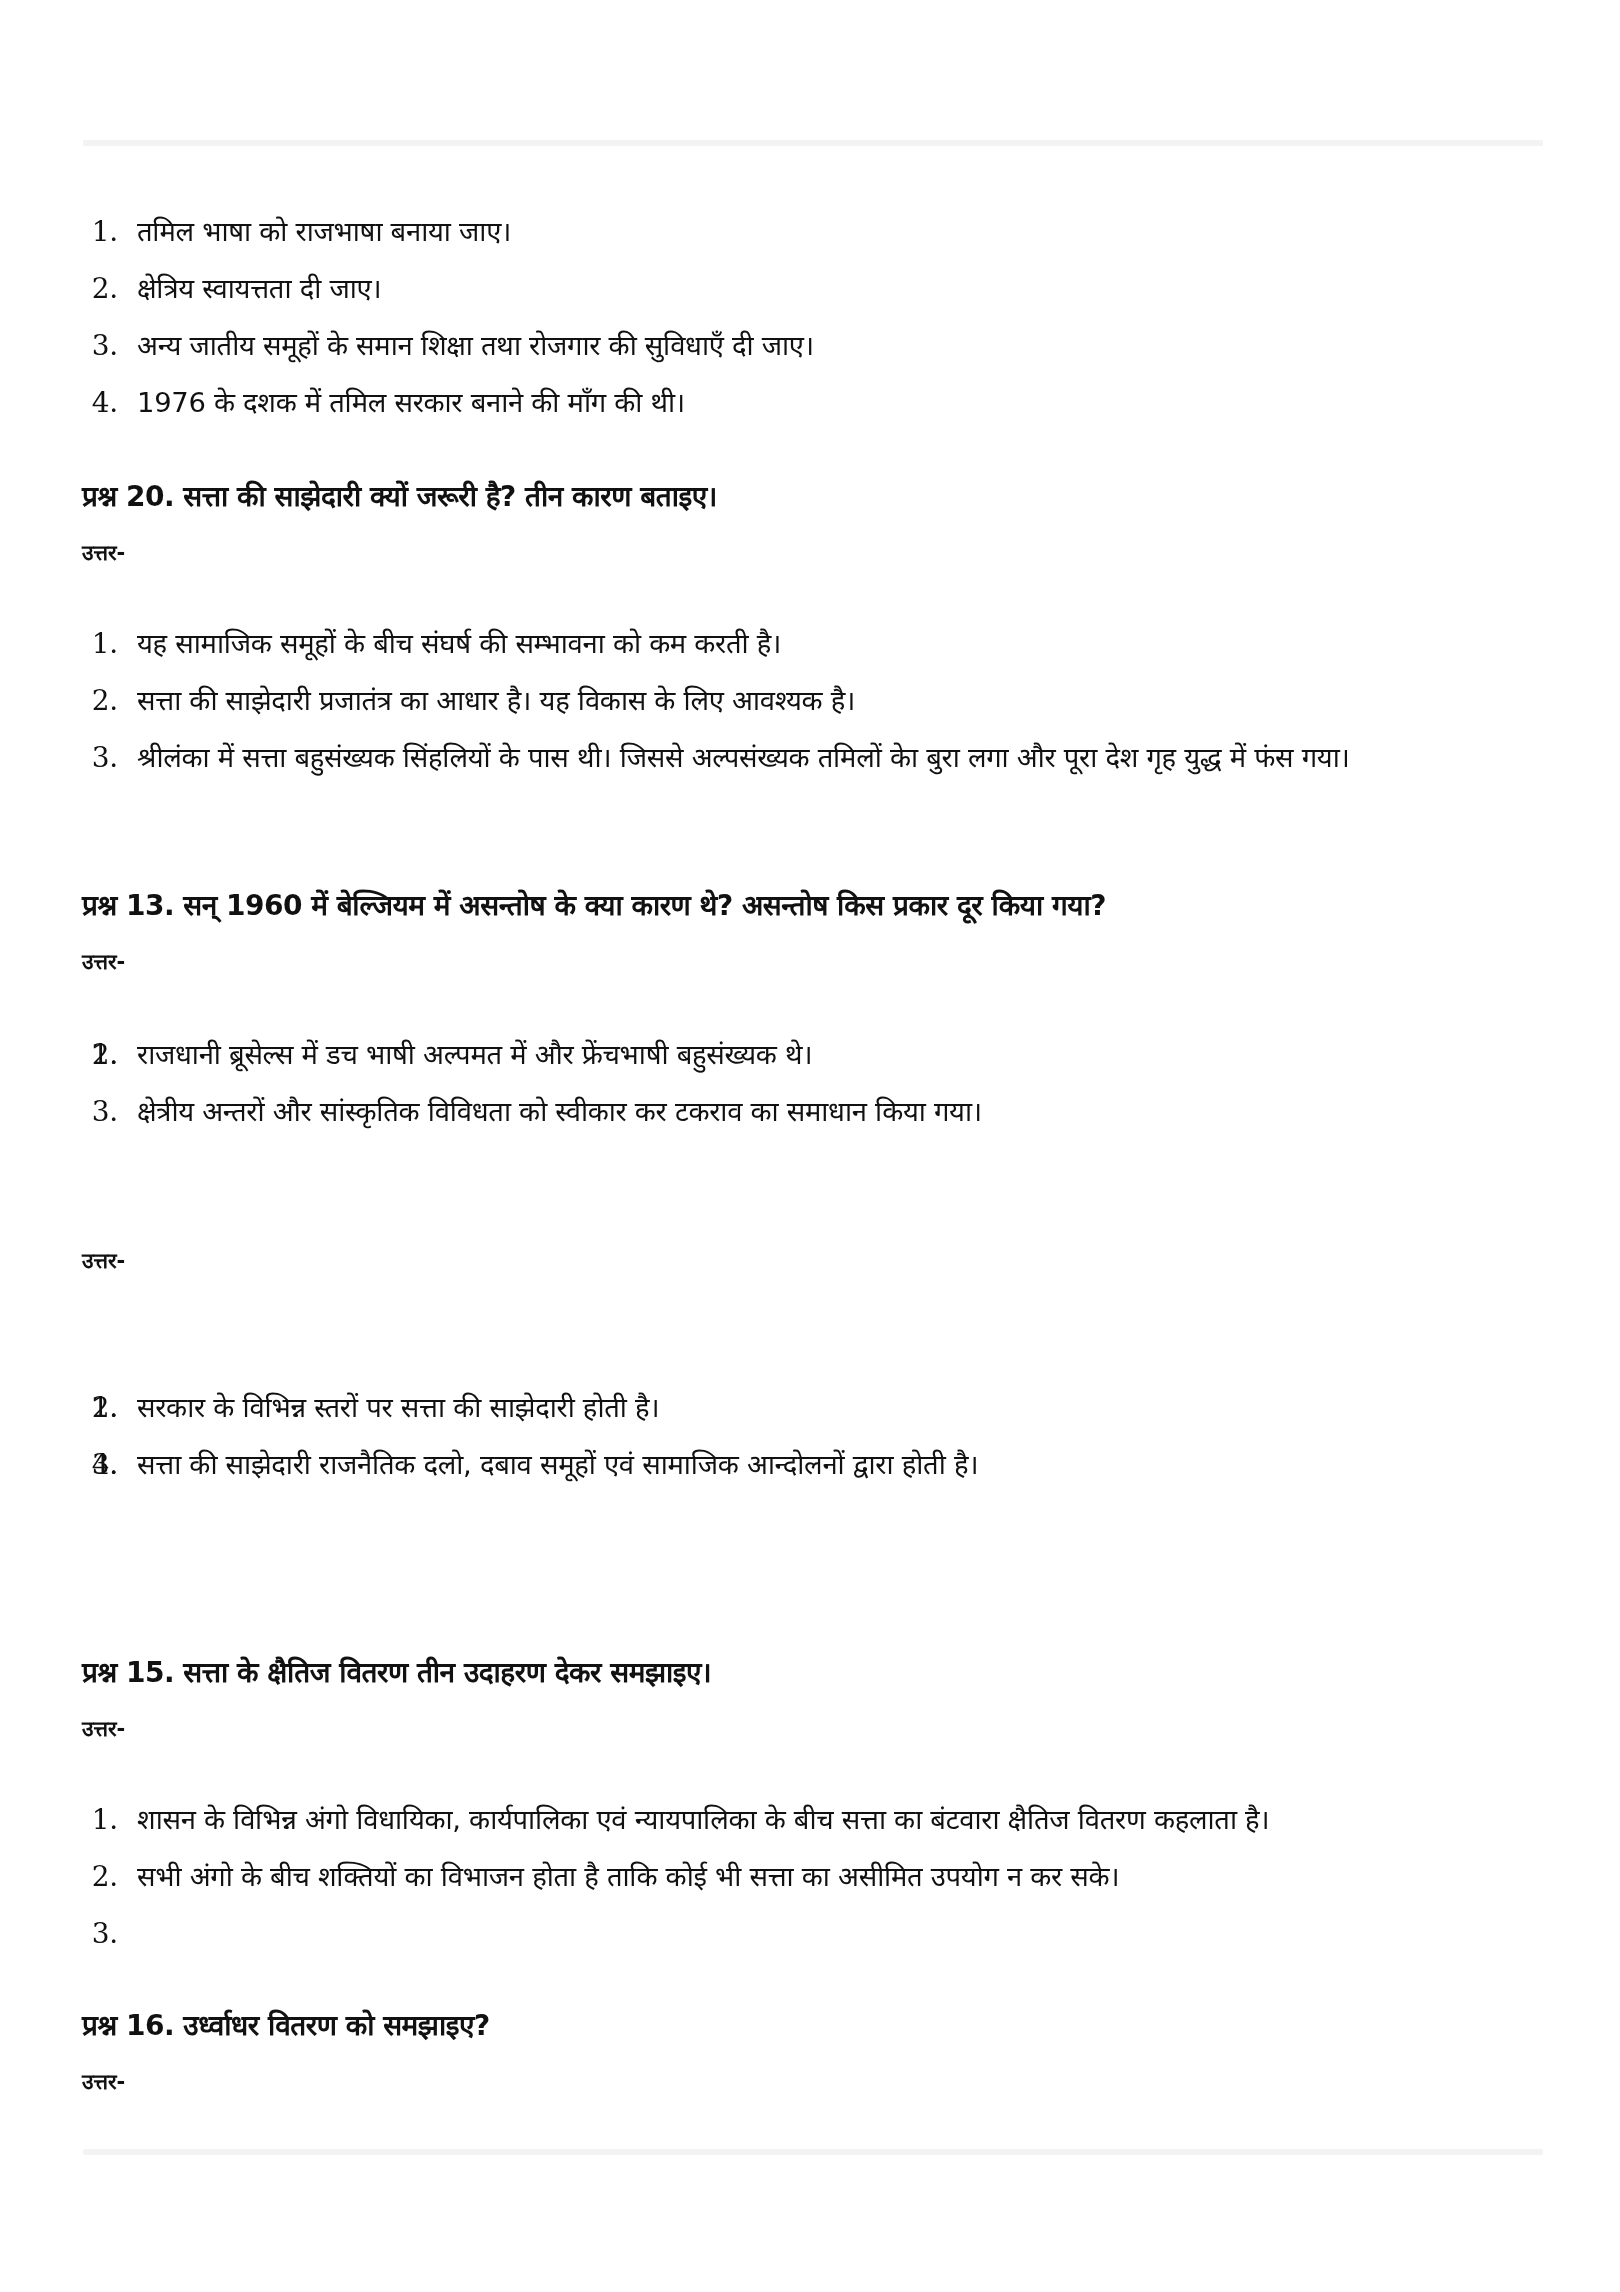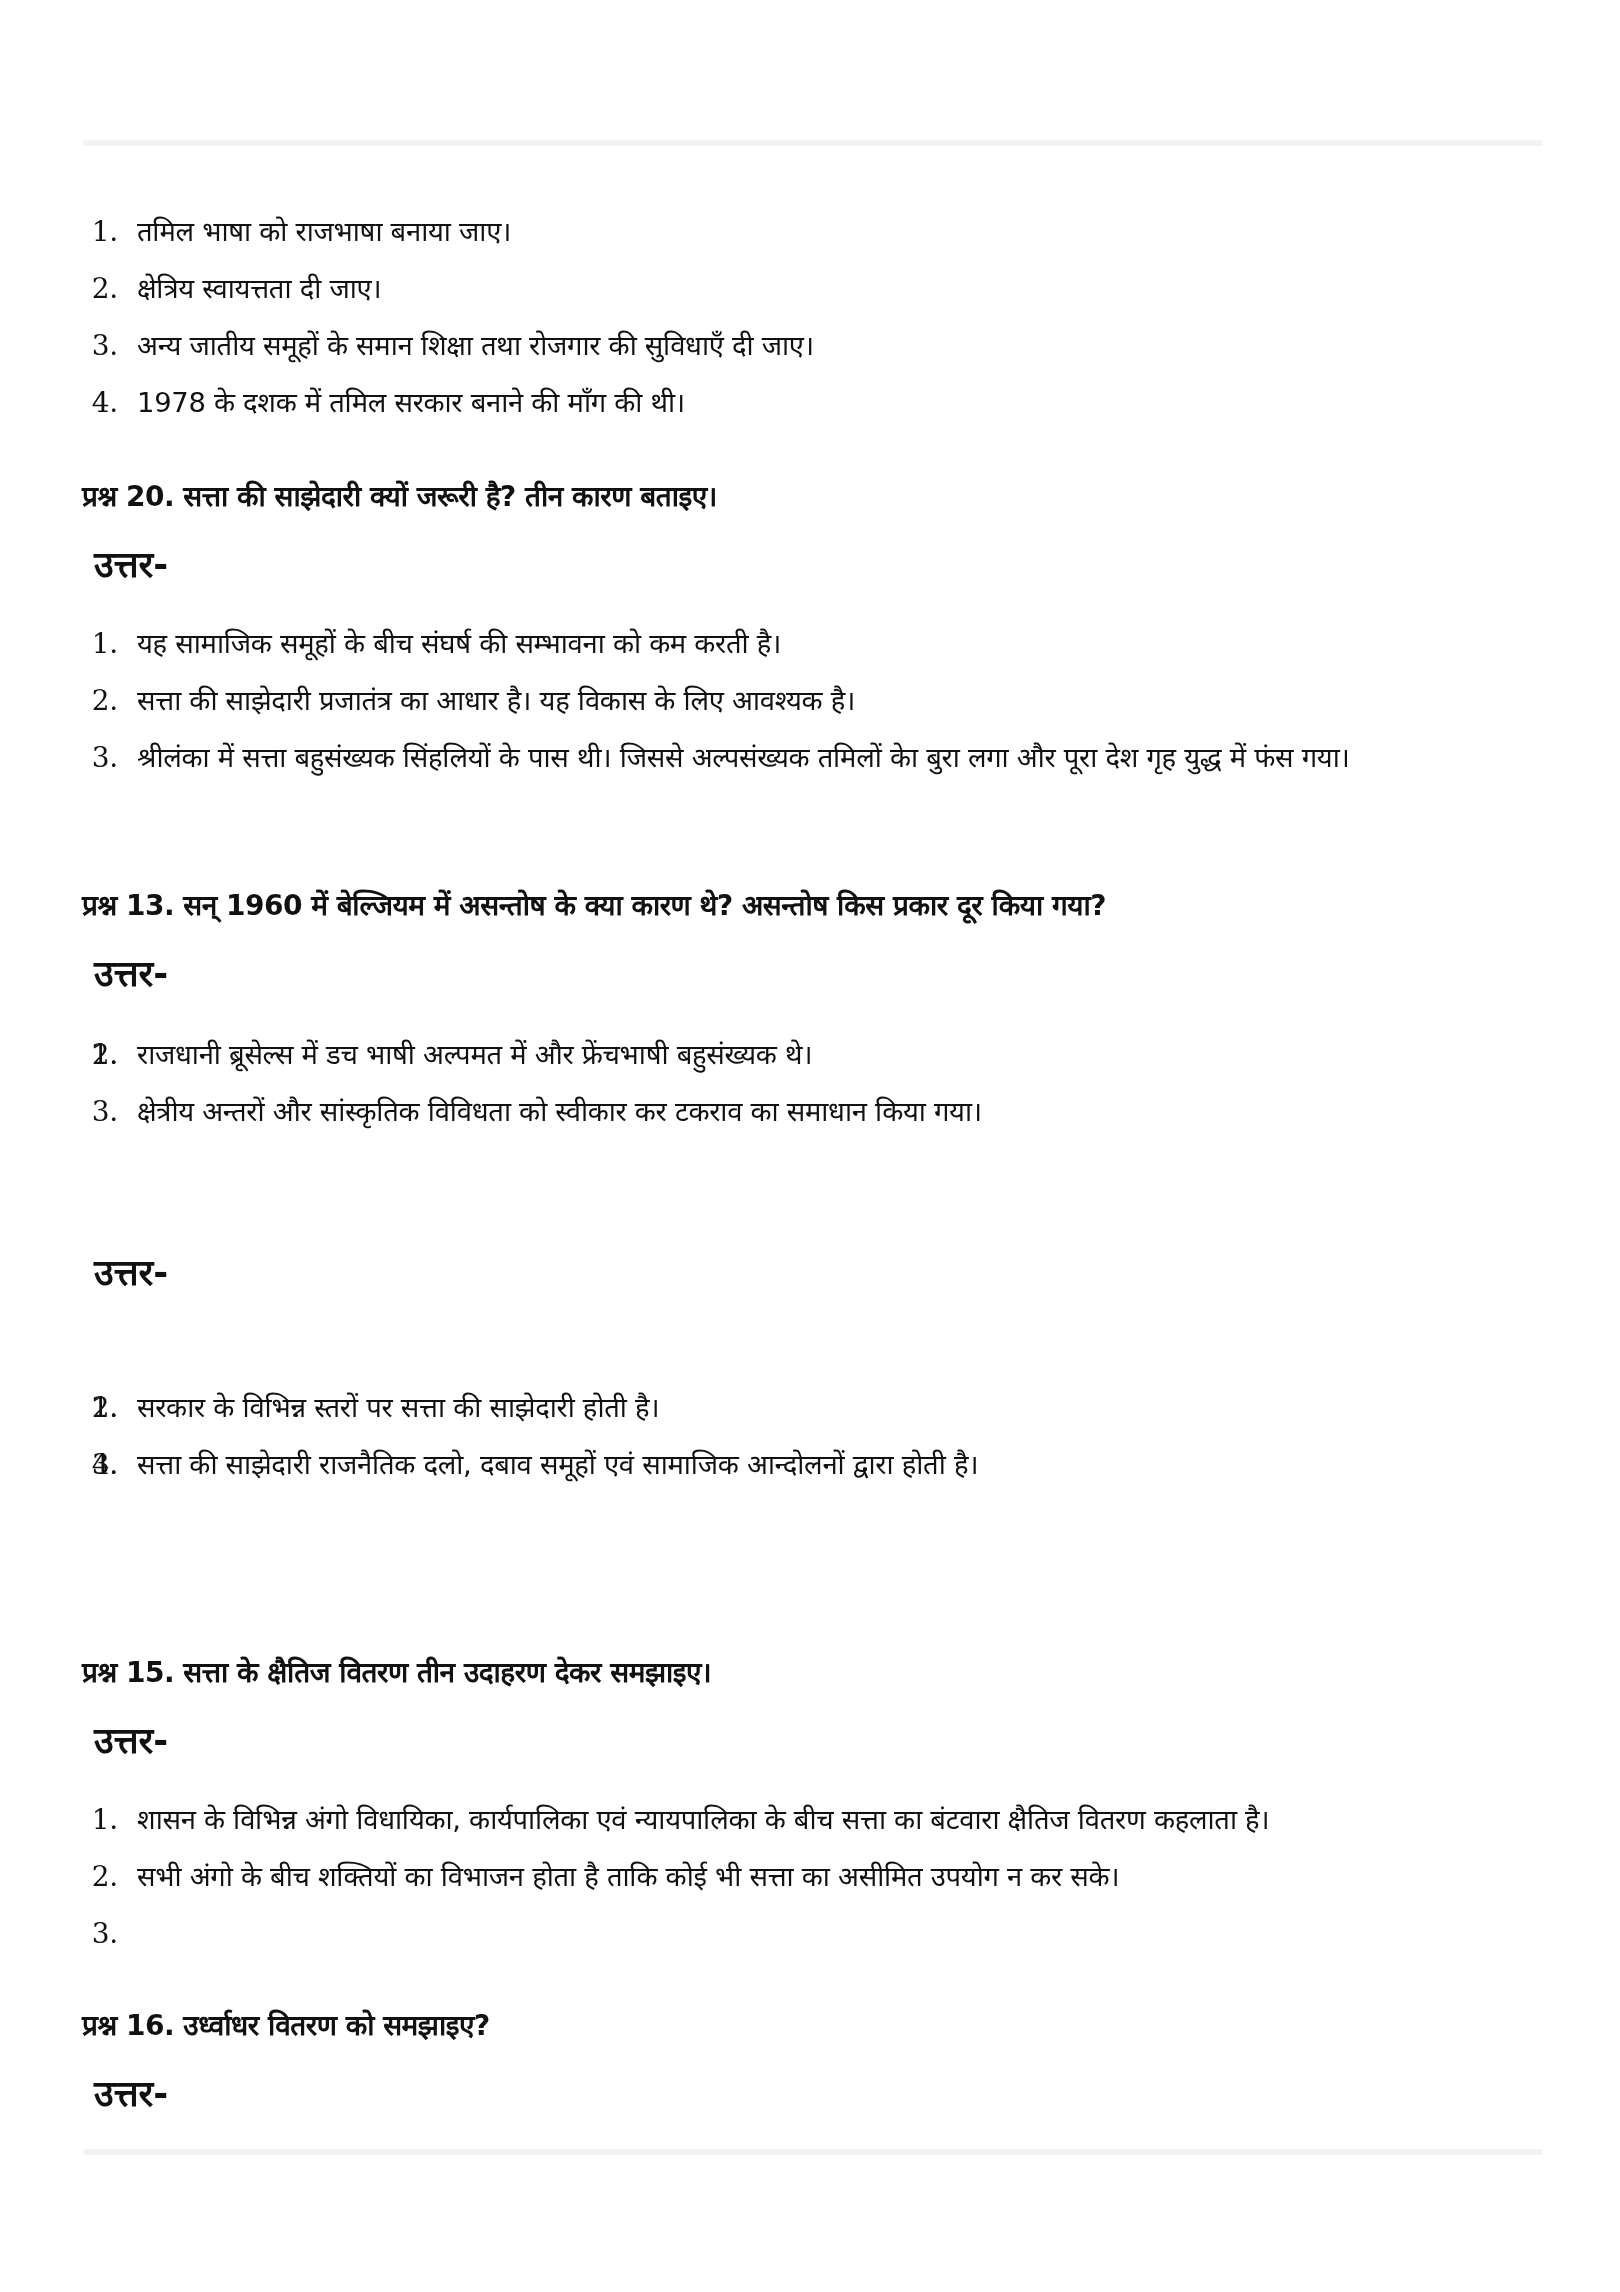--- a/index.html
+++ b/index.html
@@ -13,21 +13,21 @@
     background: #f3f3f3; border-radius: 2px;
   }
   .block { position: absolute; left: 82px; width: 1470px; }
   .q-title {
     font-family: "DejaVu Sans", "Liberation Sans", sans-serif;
     font-weight: bold; font-size: 28px; line-height: 56px; letter-spacing: -0.5px;
     margin: 0;
   }
   .ans-label {
     font-family: "DejaVu Sans", "Liberation Sans", sans-serif;
-    font-weight: bold; font-size: 36px; line-height: 56px; margin: 12px;
+    font-weight: bold; font-size: 21px; line-height: 56px; margin: 0;
   }
   ol.items { list-style: none; margin: 0; padding: 0; }
   ol.items li {
     position: relative; padding-left: 55px;
     font-family: "DejaVu Sans", "Liberation Sans", sans-serif;
     font-size: 27.4px; line-height: 57px; letter-spacing: -0.3px;
   }
   ol.items li .num {
     position: absolute; left: 9.8px; top: 0;
     font-family: "DejaVu Serif", "Liberation Serif", serif; font-size: 28px;
@@ -36,21 +36,21 @@
 </head>
 <body>
 
 <div class="divider" style="top:140px;"></div>
 
 <div class="block" style="top:203px;">
   <ol class="items">
     <li><span class="num">1.</span><span>तमिल भाषा को राजभाषा बनाया जाए।</span></li>
     <li><span class="num">2.</span><span>क्षेत्रिय स्वायत्तता दी जाए।</span></li>
     <li><span class="num">3.</span><span>अन्य जातीय समूहों के समान शिक्षा तथा रोजगार की सुविधाएँ दी जाए।</span></li>
-    <li><span class="num">4.</span><span>1978 के दशक में तमिल सरकार बनाने की माँग की थी।</span></li>
+    <li><span class="num">4.</span><span>1976 के दशक में तमिल सरकार बनाने की माँग की थी।</span></li>
   </ol>
 </div>
 
 <div class="block" style="top:469px;">
   <h3 class="q-title">प्रश्न 20. सत्ता की साझेदारी क्यों जरूरी है? तीन कारण बताइए।</h3>
   <p class="ans-label">उत्तर-</p>
 </div>
 <div class="block" style="top:615px;">
   <ol class="items">
     <li><span class="num">1.</span><span>यह सामाजिक समूहों के बीच संघर्ष की सम्भावना को कम करती है।</span></li>

